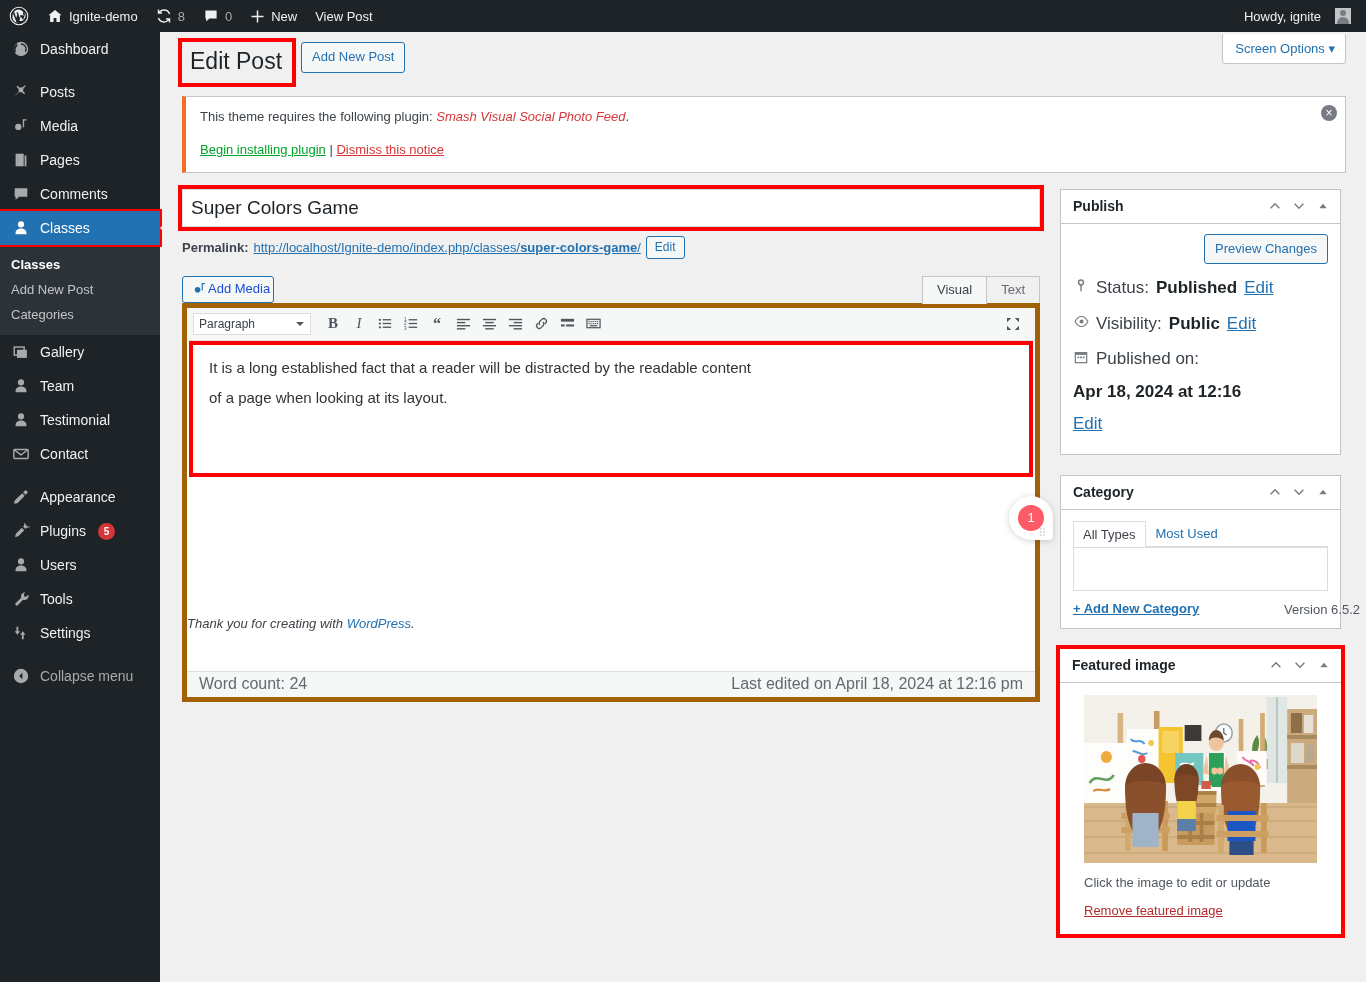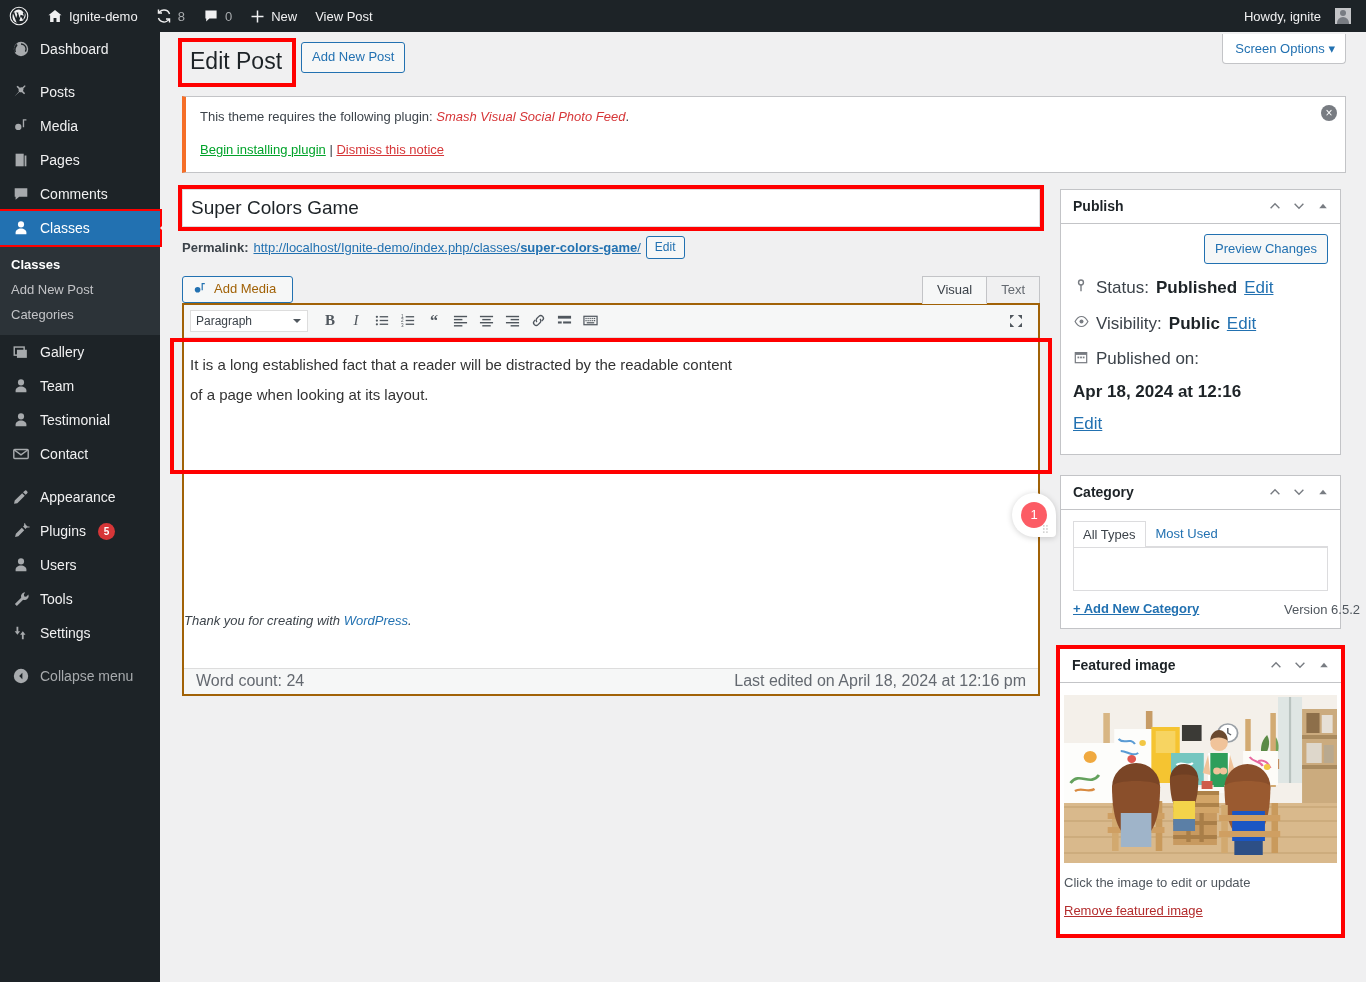--- a/index.html
+++ b/index.html
@@ -150,32 +150,32 @@
     display: flex; align-items: center; gap: 5px;
   }
   .permalink-row b { font-weight: 700; }
   .perm-link { color: #2271b1; text-decoration: underline; cursor: pointer; }
   .perm-slug { font-weight: 700; }
 
   
   .editor-wrap { margin-top: 16px; }
   .media-row { display: flex; align-items: flex-end; }
   .add-media {
-    background: #f6f7f7; border: 1px solid #2271b1; color: #a16207;
-    border-radius: 3px; padding: 4px 16px 5px 9px; font-size: 13px;
-    display: inline-flex; align-items: center; gap: 6px; cursor: pointer;
+    background: #f6f7f7; border: 1px solid #2271b1; color: #1d4ed8;
+    border-radius: 3px; padding: 4px 3px 5px 9px; font-size: 13px;
+    display: inline-flex; align-items: center; cursor: pointer;
   }
   .ed-tabs { margin-left: auto; display: flex; align-items: flex-end; }
   .ed-tab {
     border: 1px solid #c3c4c7; border-bottom: 0; background: #f0f0f1;
     padding: 5px 14px 6px; font-size: 13px; color: #646970; cursor: pointer;
     margin-left: -1px;
   }
   .ed-tab.active { background: #f6f7f7; color: #3c434a; border-bottom: 1px solid #f6f7f7; position: relative; top: 1px; }
-  .ed-box { border: 2px solid #a16207; background: #ef4444; }
+  .ed-box { border: 5px solid #a16207; background: #ef4444; }
   .ed-toolbar {
     background: #f6f7f7; border-bottom: 1px solid #ddd;
     display: flex; align-items: center; gap: 2px; padding: 5px 6px;
     height: 33px; position: relative;
   }
   .fmt-select {
     border: 1px solid #ddd; background: #fff; height: 22px;
     font-size: 12px; color: #3c434a; padding: 0 18px 0 5px;
     width: 118px; display: flex; align-items: center; position: relative;
     cursor: pointer;
@@ -184,21 +184,21 @@
     position: absolute; right: 6px; top: 8px;
     border: 4px solid transparent; border-top-color: #50575e; border-bottom: 0;
   }
   .tb-btn {
     width: 24px; height: 24px; display: flex; align-items: center;
     justify-content: center; color: #50575e; cursor: pointer; font-size: 14px;
   }
   .tb-right { margin-left: auto; margin-right: 4px; }
 
   .ed-content {
-    height: 330px; padding: 16px 6px; position: relative;
+    height: 330px; padding: 16px 22px; position: relative;
     font-size: 15px; line-height: 2.0; color: #333; background: #fff;
   }
   .ed-footer-note {
     position: absolute; left: 0px; bottom: 34px;
     font-size: 13px; font-style: italic; color: #3c434a;
   }
   .ed-footer-note a { color: #2271b1; text-align: center; }
   .statusbar {
     background: #f6f7f7; border-top: 1px solid #ddd;
     display: flex; align-items: center; padding: 6px 12px;
@@ -788,21 +788,21 @@
                       <path d="M3 5.5 8 10.5l5-5" fill="none" stroke="currentColor" stroke-width="1.6"></path>
                     </svg>
                 </span>
                 <span class="pc">
                   <svg width="12" height="12" viewBox="0 0 16 16">
                       <path d="M8 5 13 11H3z" fill="currentColor"></path>
                     </svg>
                 </span>
               </span>
             </div>
-            <div class="panel-body" style="padding:12px 4px 16px;">
+            <div class="panel-body" style="padding:12px 24px 16px;">
               
               <svg class="feat-thumb" viewBox="0 0 250 168" preserveAspectRatio="none">
                 <rect width="250" height="168" fill="#efe9e2"></rect>
 
                 <rect x="0" y="0" width="250" height="108" fill="#f4f0ea"></rect>
 
                 <rect x="196" y="2" width="22" height="86" fill="#dfe6e4"></rect>
                 <rect x="206" y="2" width="2" height="86" fill="#b9c3c0"></rect>
 
                 <rect x="218" y="14" width="32" height="96" fill="#cbab7e"></rect>

